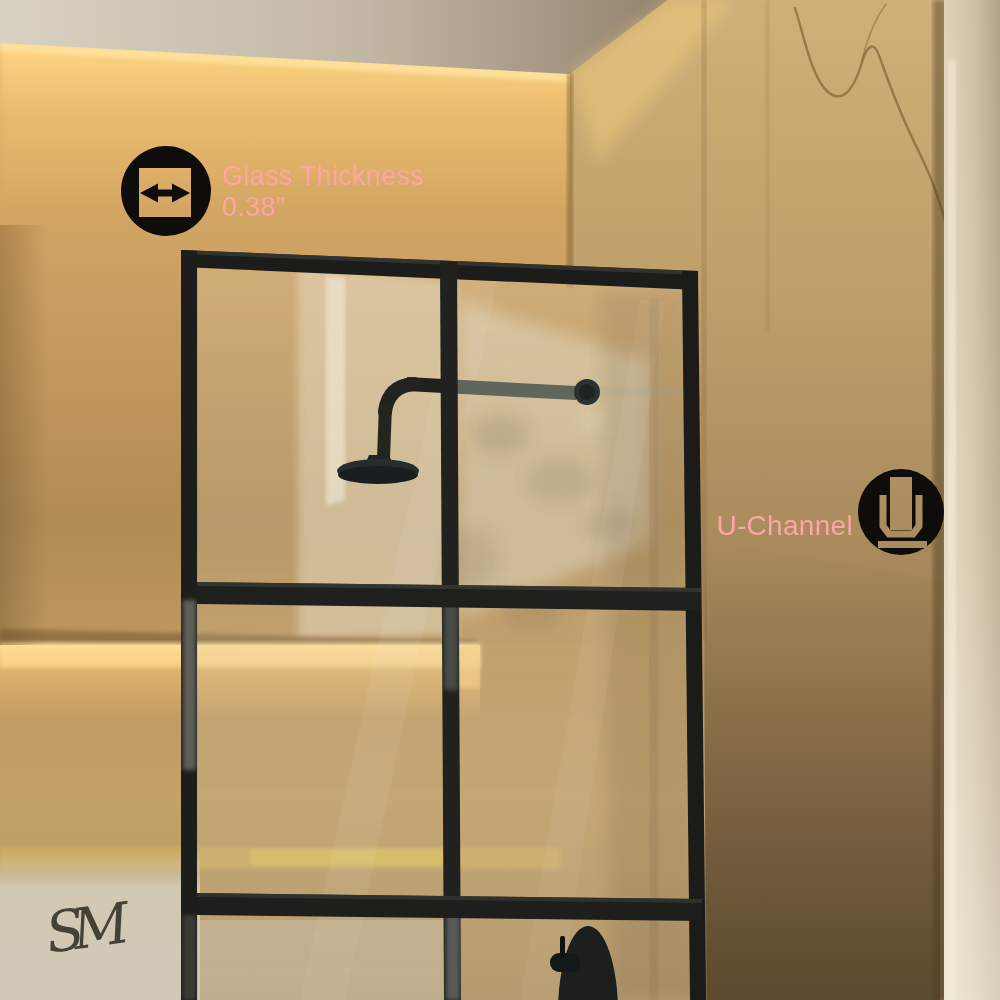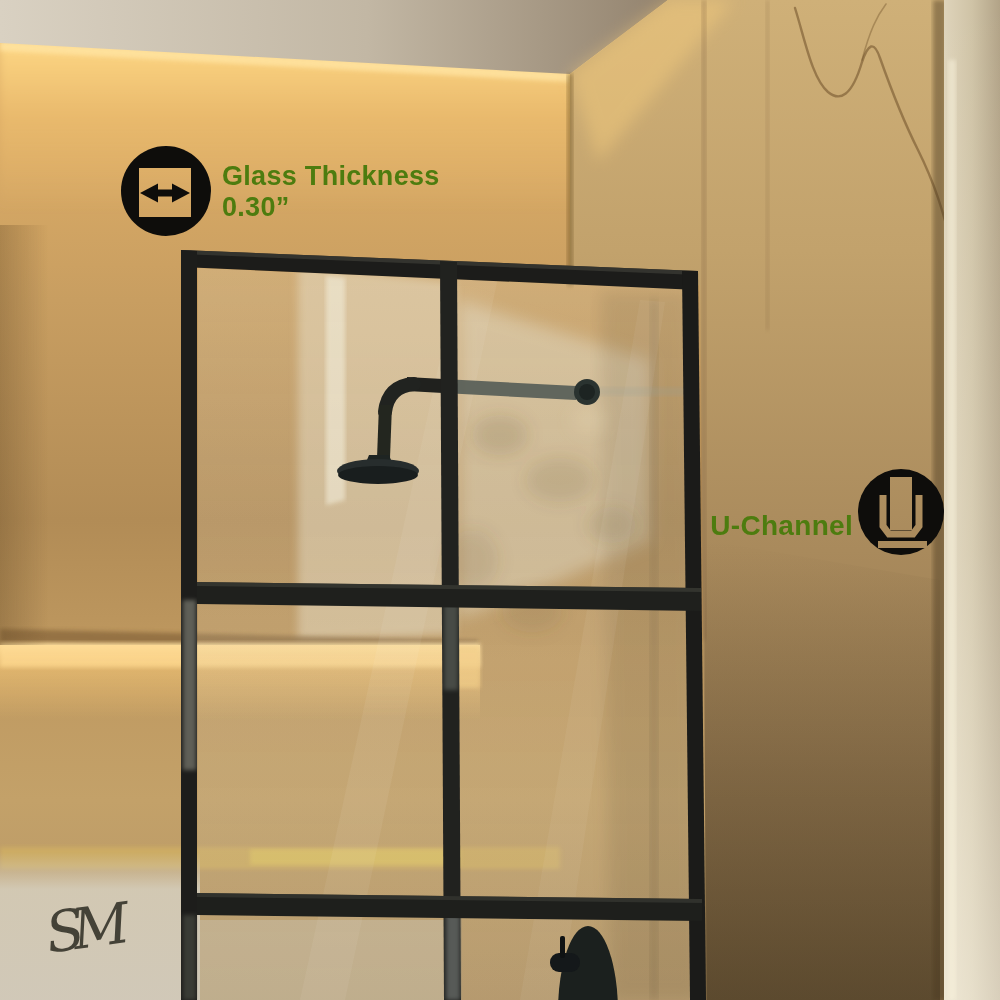--- a/index.html
+++ b/index.html
@@ -4,22 +4,22 @@
 <style>
   html,body{margin:0;padding:0;background:#000;}
   #canvas{
     position:relative;width:1000px;height:1000px;overflow:hidden;
     font-family:"Liberation Sans",sans-serif;
   }
   #scene-svg{position:absolute;left:0;top:0;width:1000px;height:1000px;display:block;}
   .ann{
     position:absolute;
     font-family:"Liberation Sans",sans-serif;
-    font-weight:700;
-    color:#4d7c0f;
+    font-weight:400;
+    color:#fca5a5;
     letter-spacing:.3px;
     white-space:nowrap;
   }
   #ann-glass{left:222px;top:161px;font-size:27px;line-height:31px;}
   #ann-uchannel{top:512px;right:147px;font-size:28px;line-height:28px;}
   #monogram{
     position:absolute;left:46px;top:896px;
     font-family:"DejaVu Serif",serif;
     font-style:italic;font-weight:400;
     font-size:56px;color:#35332a;
@@ -216,21 +216,21 @@
       <polygon points="190,193 172,183.5 172,202.5"></polygon>
     </g>
   </g>
   <g>
     <circle cx="901" cy="512" r="43" fill="#0e0d0b" mask="url(#mIconU)"></circle>
   </g>
 </svg>
 
 <div class="ann" id="ann-glass">
   <div>Glass Thickness</div>
-  <div>0.30”</div>
+  <div>0.38”</div>
 </div>
 
 <div class="ann" id="ann-uchannel">
   <span>U-Channel</span>
 </div>
 
 <div id="monogram">SM</div>
 
 </div>
 

